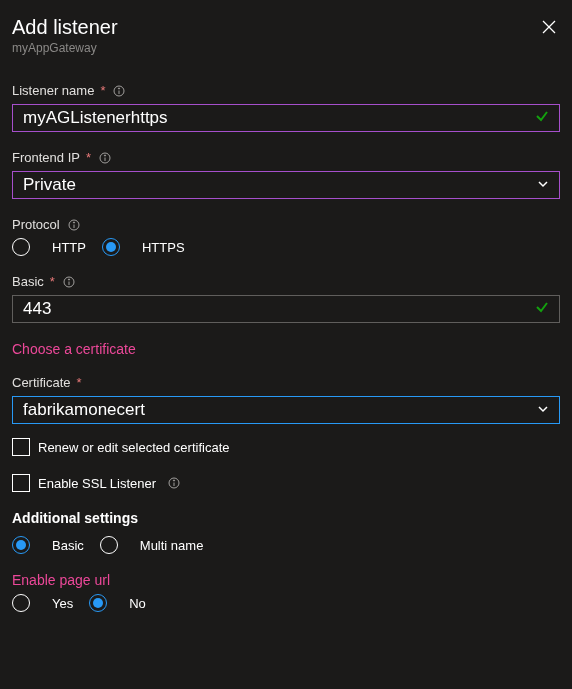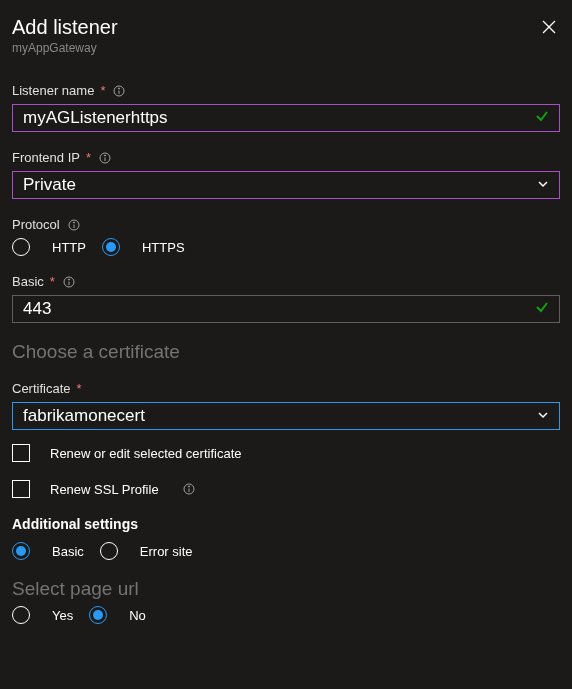--- a/index.html
+++ b/index.html
@@ -40,26 +40,26 @@
     .check-icon svg { width: 14px; height: 14px; stroke: #13a10e; stroke-width: 2; fill: none; }
     .chevron-icon svg { width: 12px; height: 12px; stroke: #fff; stroke-width: 1.5; fill: none; }
     .radio-group { display: flex; gap: 16px; align-items: center; margin-top: 6px; }
     .radio-opt { display: flex; align-items: center; gap: 22px; cursor: pointer; }
     .radio {
       width: 18px; height: 18px; border: 1px solid #fff; border-radius: 50%;
       display: flex; align-items: center; justify-content: center; flex-shrink: 0;
     }
     .radio.selected { border-color: #2899f5; }
     .radio.selected::after { content: ""; width: 10px; height: 10px; background: #2899f5; border-radius: 50%; }
-    .checkbox-row { display: flex; align-items: center; gap: 20px; margin-top: 14px; }
+    .checkbox-row { display: flex; align-items: center; gap: 8px; margin-top: 14px; }
     .checkbox {
       width: 18px; height: 18px; border: 1px solid #fff; background: transparent; flex-shrink: 0;
     }
     .section-heading { font-size: 14px; font-weight: 600; margin-bottom: 10px; }
-    .cert-label-only { font-size: 19px; color: #737373; margin-bottom: 6px; }
+    .cert-label-only { font-size: 14px; color: #ec4899; margin-bottom: 6px; }
   </style>
 </head>
 <body>
 
 <div class="header">
   <div class="title-block">
     <h1>Add listener</h1>
     <div class="subtitle">myAppGateway</div>
   </div>
   <button class="close-btn">
@@ -169,48 +169,48 @@
         </svg></span>
   </div>
 
   <div class="checkbox-row">
     <span class="checkbox"></span>
     <span>Renew or edit selected certificate</span>
   </div>
 
   <div class="checkbox-row" style="margin-top:18px;">
     <span class="checkbox"></span>
-    <span>Renew SSL Profile</span>
+    <span>Enable SSL Listener</span>
     <span class="info-icon">
         <svg viewBox="0 0 12 12">
           <circle cx="6" cy="6" r="5" fill="none" stroke="#a19f9d"></circle>
           <line x1="6" y1="5.5" x2="6" y2="9" stroke="#a19f9d"></line>
           <circle cx="6" cy="3.5" r="0.6" fill="#a19f9d"></circle>
         </svg>
       </span>
   </div>
 </div>
 
 <div class="section-heading">Additional settings</div>
 
 <div class="field" style="margin-bottom:18px;">
   <div class="radio-group">
     <div class="radio-opt">
       <span class="radio selected"></span>
       <span>Basic</span>
     </div>
     <div class="radio-opt">
       <span class="radio"></span>
-      <span>Error site</span>
-    </div>
-  </div>
-</div>
-
-<div class="field">
-  <div class="cert-label-only">Select page url</div>
+      <span>Multi name</span>
+    </div>
+  </div>
+</div>
+
+<div class="field">
+  <div class="cert-label-only">Enable page url</div>
   <div class="radio-group">
     <div class="radio-opt">
       <span class="radio"></span>
       <span>Yes</span>
     </div>
     <div class="radio-opt">
       <span class="radio selected"></span>
       <span>No</span>
     </div>
   </div>

